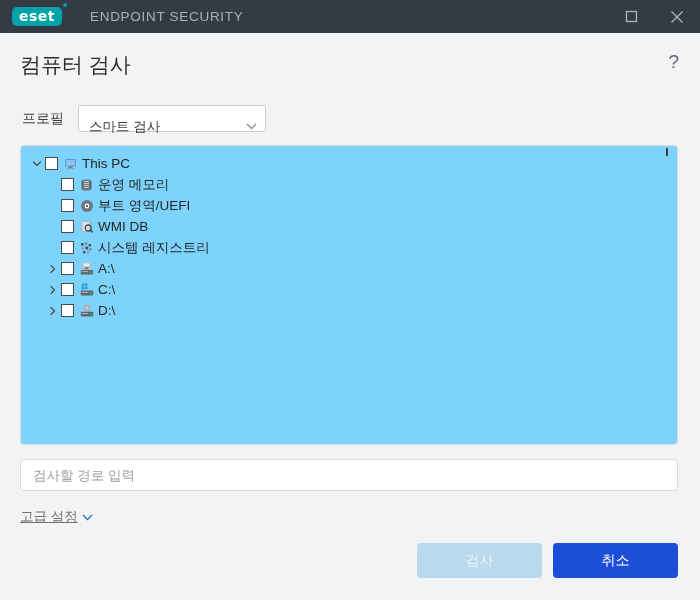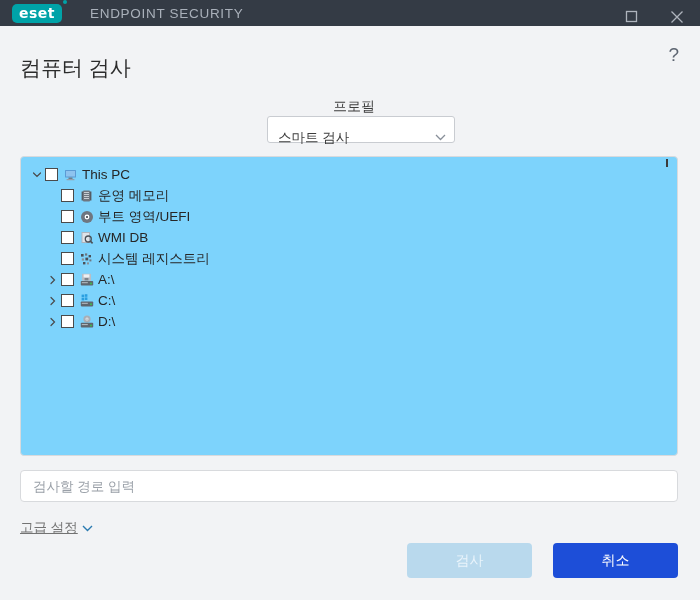--- a/index.html
+++ b/index.html
@@ -5,21 +5,21 @@
   * { box-sizing: border-box; margin: 0; padding: 0; }
   html, body {
     width: 700px; height: 600px;
     font-family: "Liberation Sans", "DejaVu Sans", sans-serif;
     background: #f2f3f5;
     overflow: hidden;
   }
 
   
   .titlebar {
-    height: 26px;
+    height: 33px;
     background: #343b45;
     display: flex;
     align-items: center;
     position: relative;
   }
   .logo-wrap {
     display: flex;
     align-items: center;
     margin-left: 12px;
     position: relative;
@@ -65,21 +65,21 @@
     width: 46px; height: 33px;
     display: flex; align-items: center; justify-content: center;
     cursor: pointer;
   }
   .win-btn svg { display: block; }
 
   
   .page-header {
     height: 56px;
     display: flex;
-    align-items: flex-end;
+    align-items: center;
     padding: 8px 22px 0 20px;
     position: relative;
   }
   .page-title {
     font-size: 21px;
     color: #2b2b2b;
     font-weight: normal;
   }
   .help-icon {
     position: absolute;
@@ -90,21 +90,20 @@
     color: #5c6470;
     cursor: pointer;
     line-height: 1;
   }
 
   
   .profile-row {
     display: flex;
     align-items: center;
     padding: 16px 0 0 22px;
-    flex-direction: column;
   }
   .profile-label {
     font-size: 14px;
     color: #3c3c3c;
     margin-right: 14px;
   }
   .profile-select {
     width: 188px;
     height: 27px;
     background: #ffffff;
@@ -221,21 +220,21 @@
     text-decoration: underline;
   }
   .adv-chev { color: #2a7ab0; }
 
   
   .footer {
     position: absolute;
     right: 22px;
     bottom: 22px;
     display: flex;
-    gap: 21px;
+    gap: 11px;
   }
   .btn {
     width: 125px;
     height: 35px;
     border: none;
     border-radius: 4px;
     font-size: 14px;
     font-family: "Liberation Sans", "DejaVu Sans", sans-serif;
     color: #ffffff;
     cursor: pointer;

